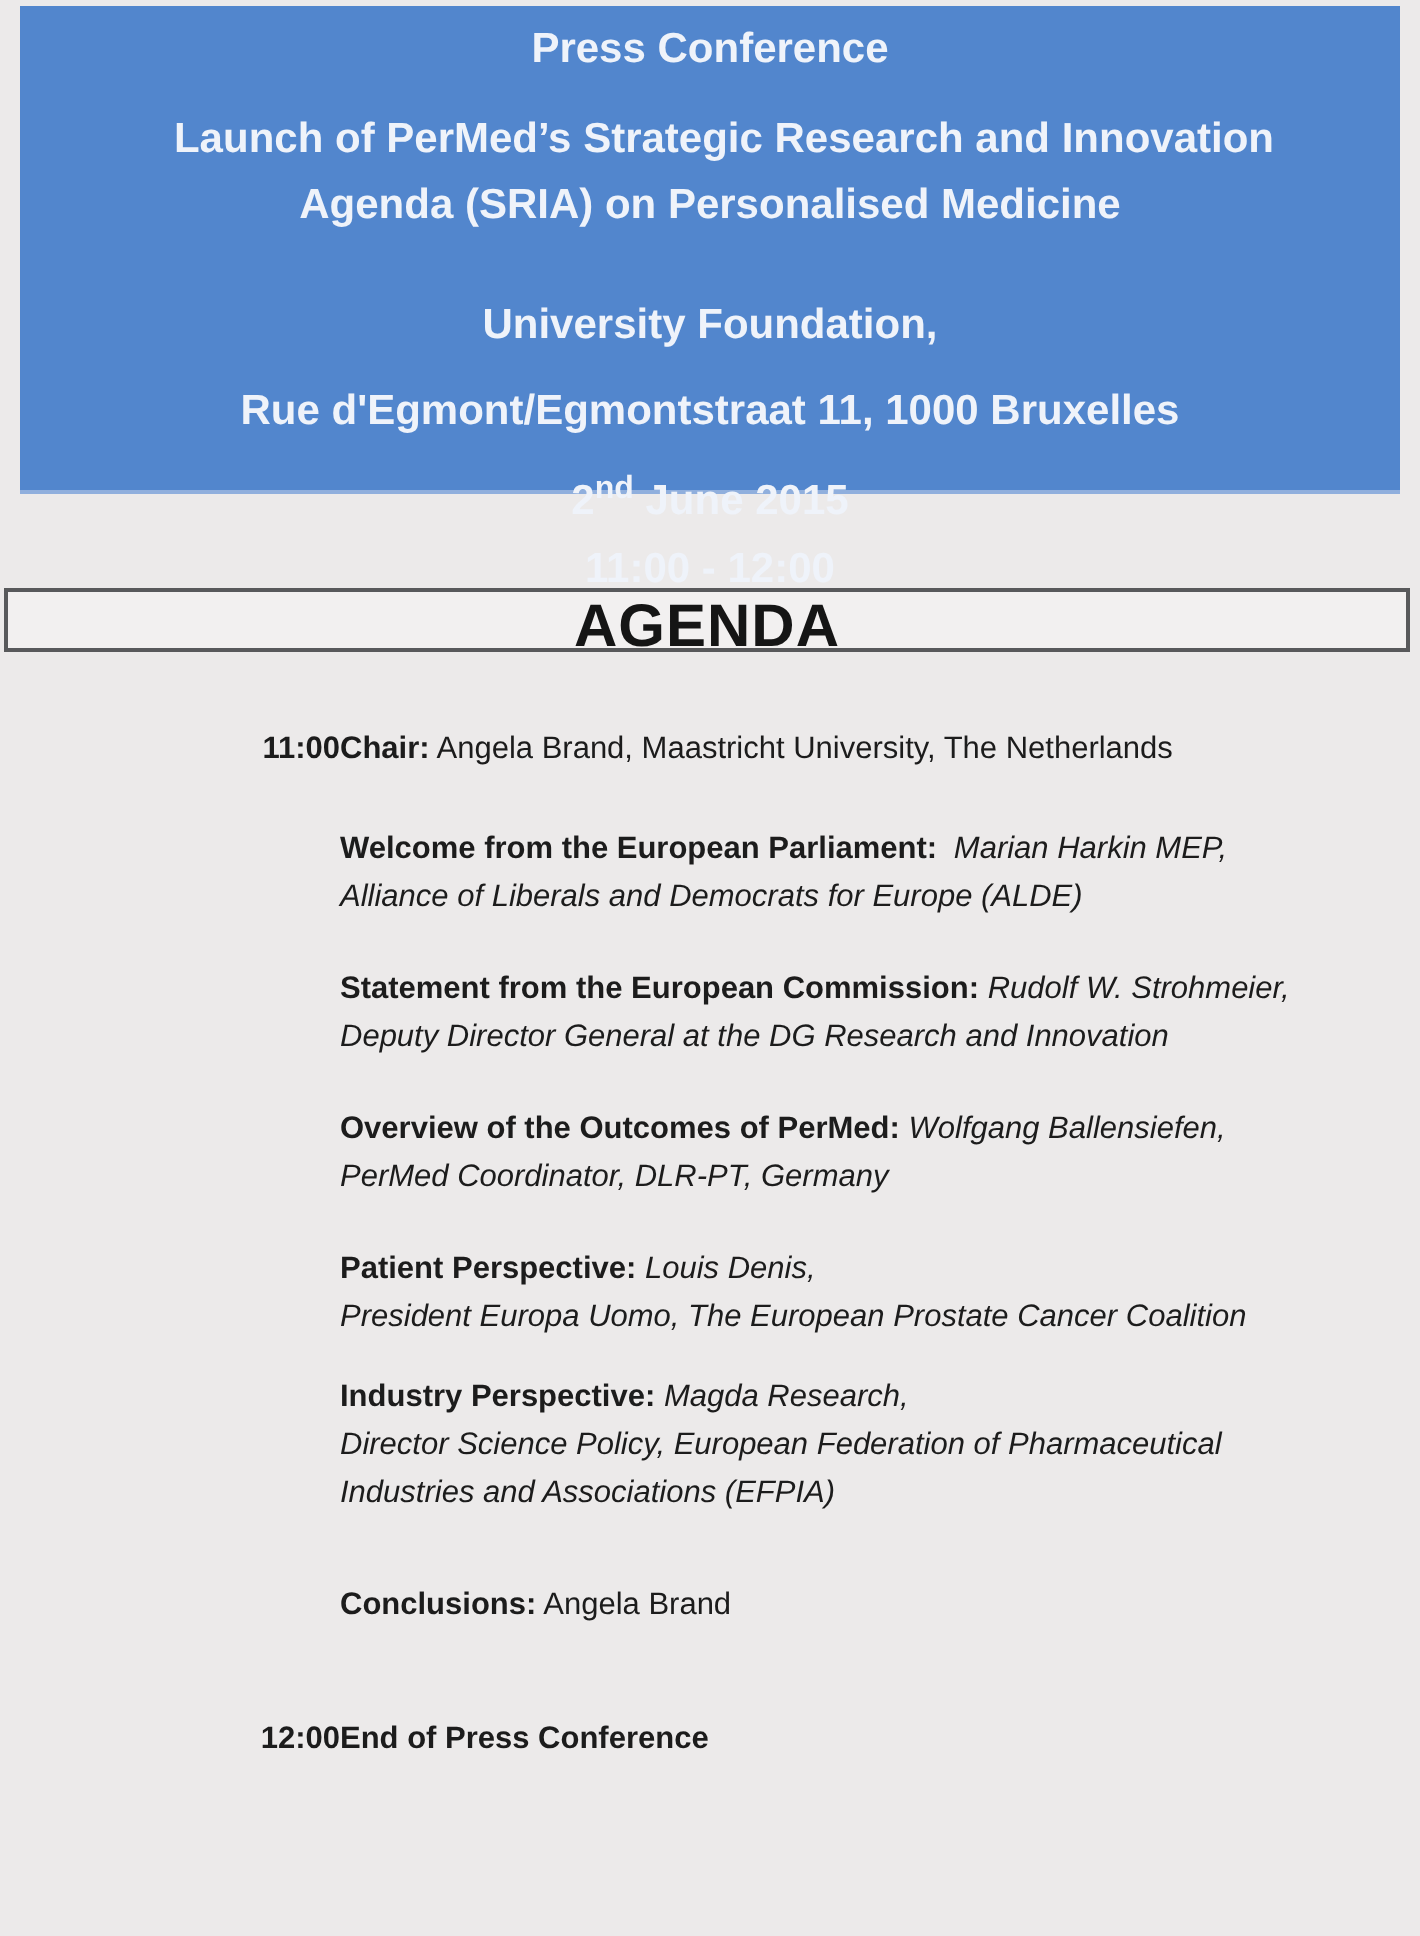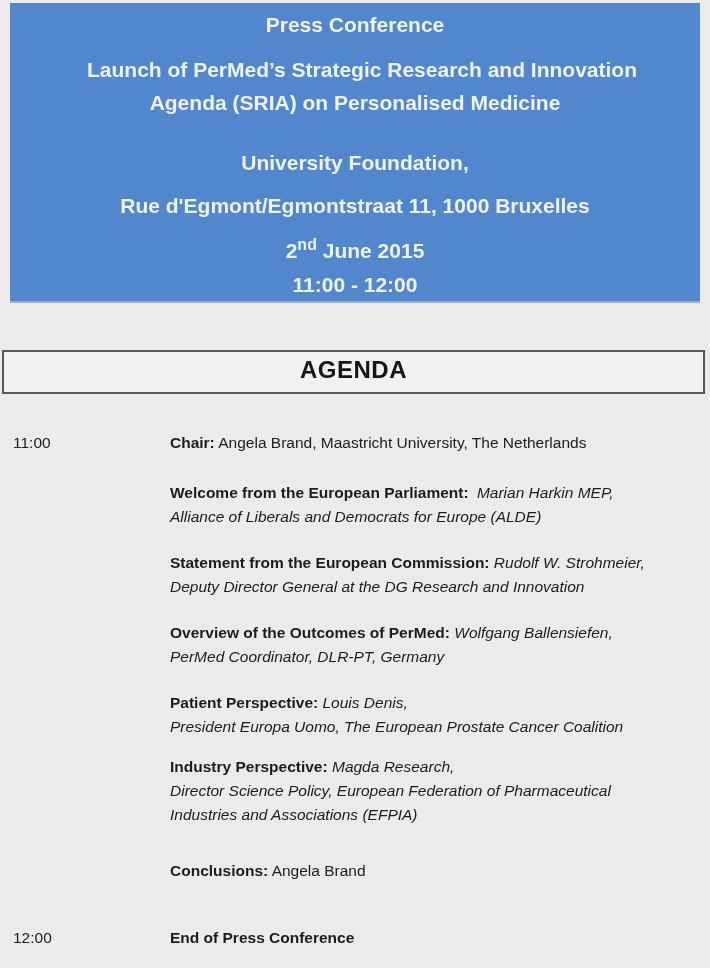--- a/index.html
+++ b/index.html
@@ -9,21 +9,21 @@
     background: #ECEAEA;
     font-family: "Liberation Sans", sans-serif;
     overflow: hidden;
   }
   .page { position: relative; width: 710px; height: 968px; }
 
   
   .blue-box {
     position: relative;
     margin: 3px 10px 0 10px;
-    height: 300px;
+    height: 244px;
     background: #5286CD;
     border-bottom: 2px solid #90AFDD;
   }
   .blue-box .hline {
     position: absolute;
     left: 0; right: 0;
     text-align: center;
     font-weight: bold;
     color: #EFF3FA;
     font-size: 21px;
@@ -36,38 +36,38 @@
   .h-venue2 { top: 190px; }
   .h-date   { top: 235px; }
   .h-time   { top: 269px; }
   .h-date sup { font-size: 16px; vertical-align: super; line-height: 0; }
 
   
   .agenda-banner {
     margin: 47px 5px 0 2px;
     border: 2px solid #58595B;
     background: #F2F0F0;
-    height: 44px;
+    height: 32px;
     line-height: 36px;
     text-align: center;
-    font-size: 24px;
+    font-size: 30px;
     font-weight: bold;
     letter-spacing: 0.5px;
     color: #151515;
   }
 
   
   .schedule {
     padding: 37px 25px 0 13px;
     font-size: 15.5px;
     line-height: 24px;
     color: #1C1C1C;
   }
   .row { display: flex; }
-  .time-col { flex: 0 0 157px; width: 157px; font-weight: normal; }
+  .time-col { flex: 0 0 157px; width: 157px; font-weight: bold; text-align: right; }
   .content-col { flex: 1; }
   .lbl { font-weight: bold; }
   .italic { font-style: italic; }
   .gap-lead { margin-left: 4px; }
   .mt-26 { margin-top: 26px; }
   .mt-22 { margin-top: 22px; }
   .mt-16 { margin-top: 16px; }
   .mt-32 { margin-top: 32px; }
   .mt-43 { margin-top: 43px; }
 </style>

